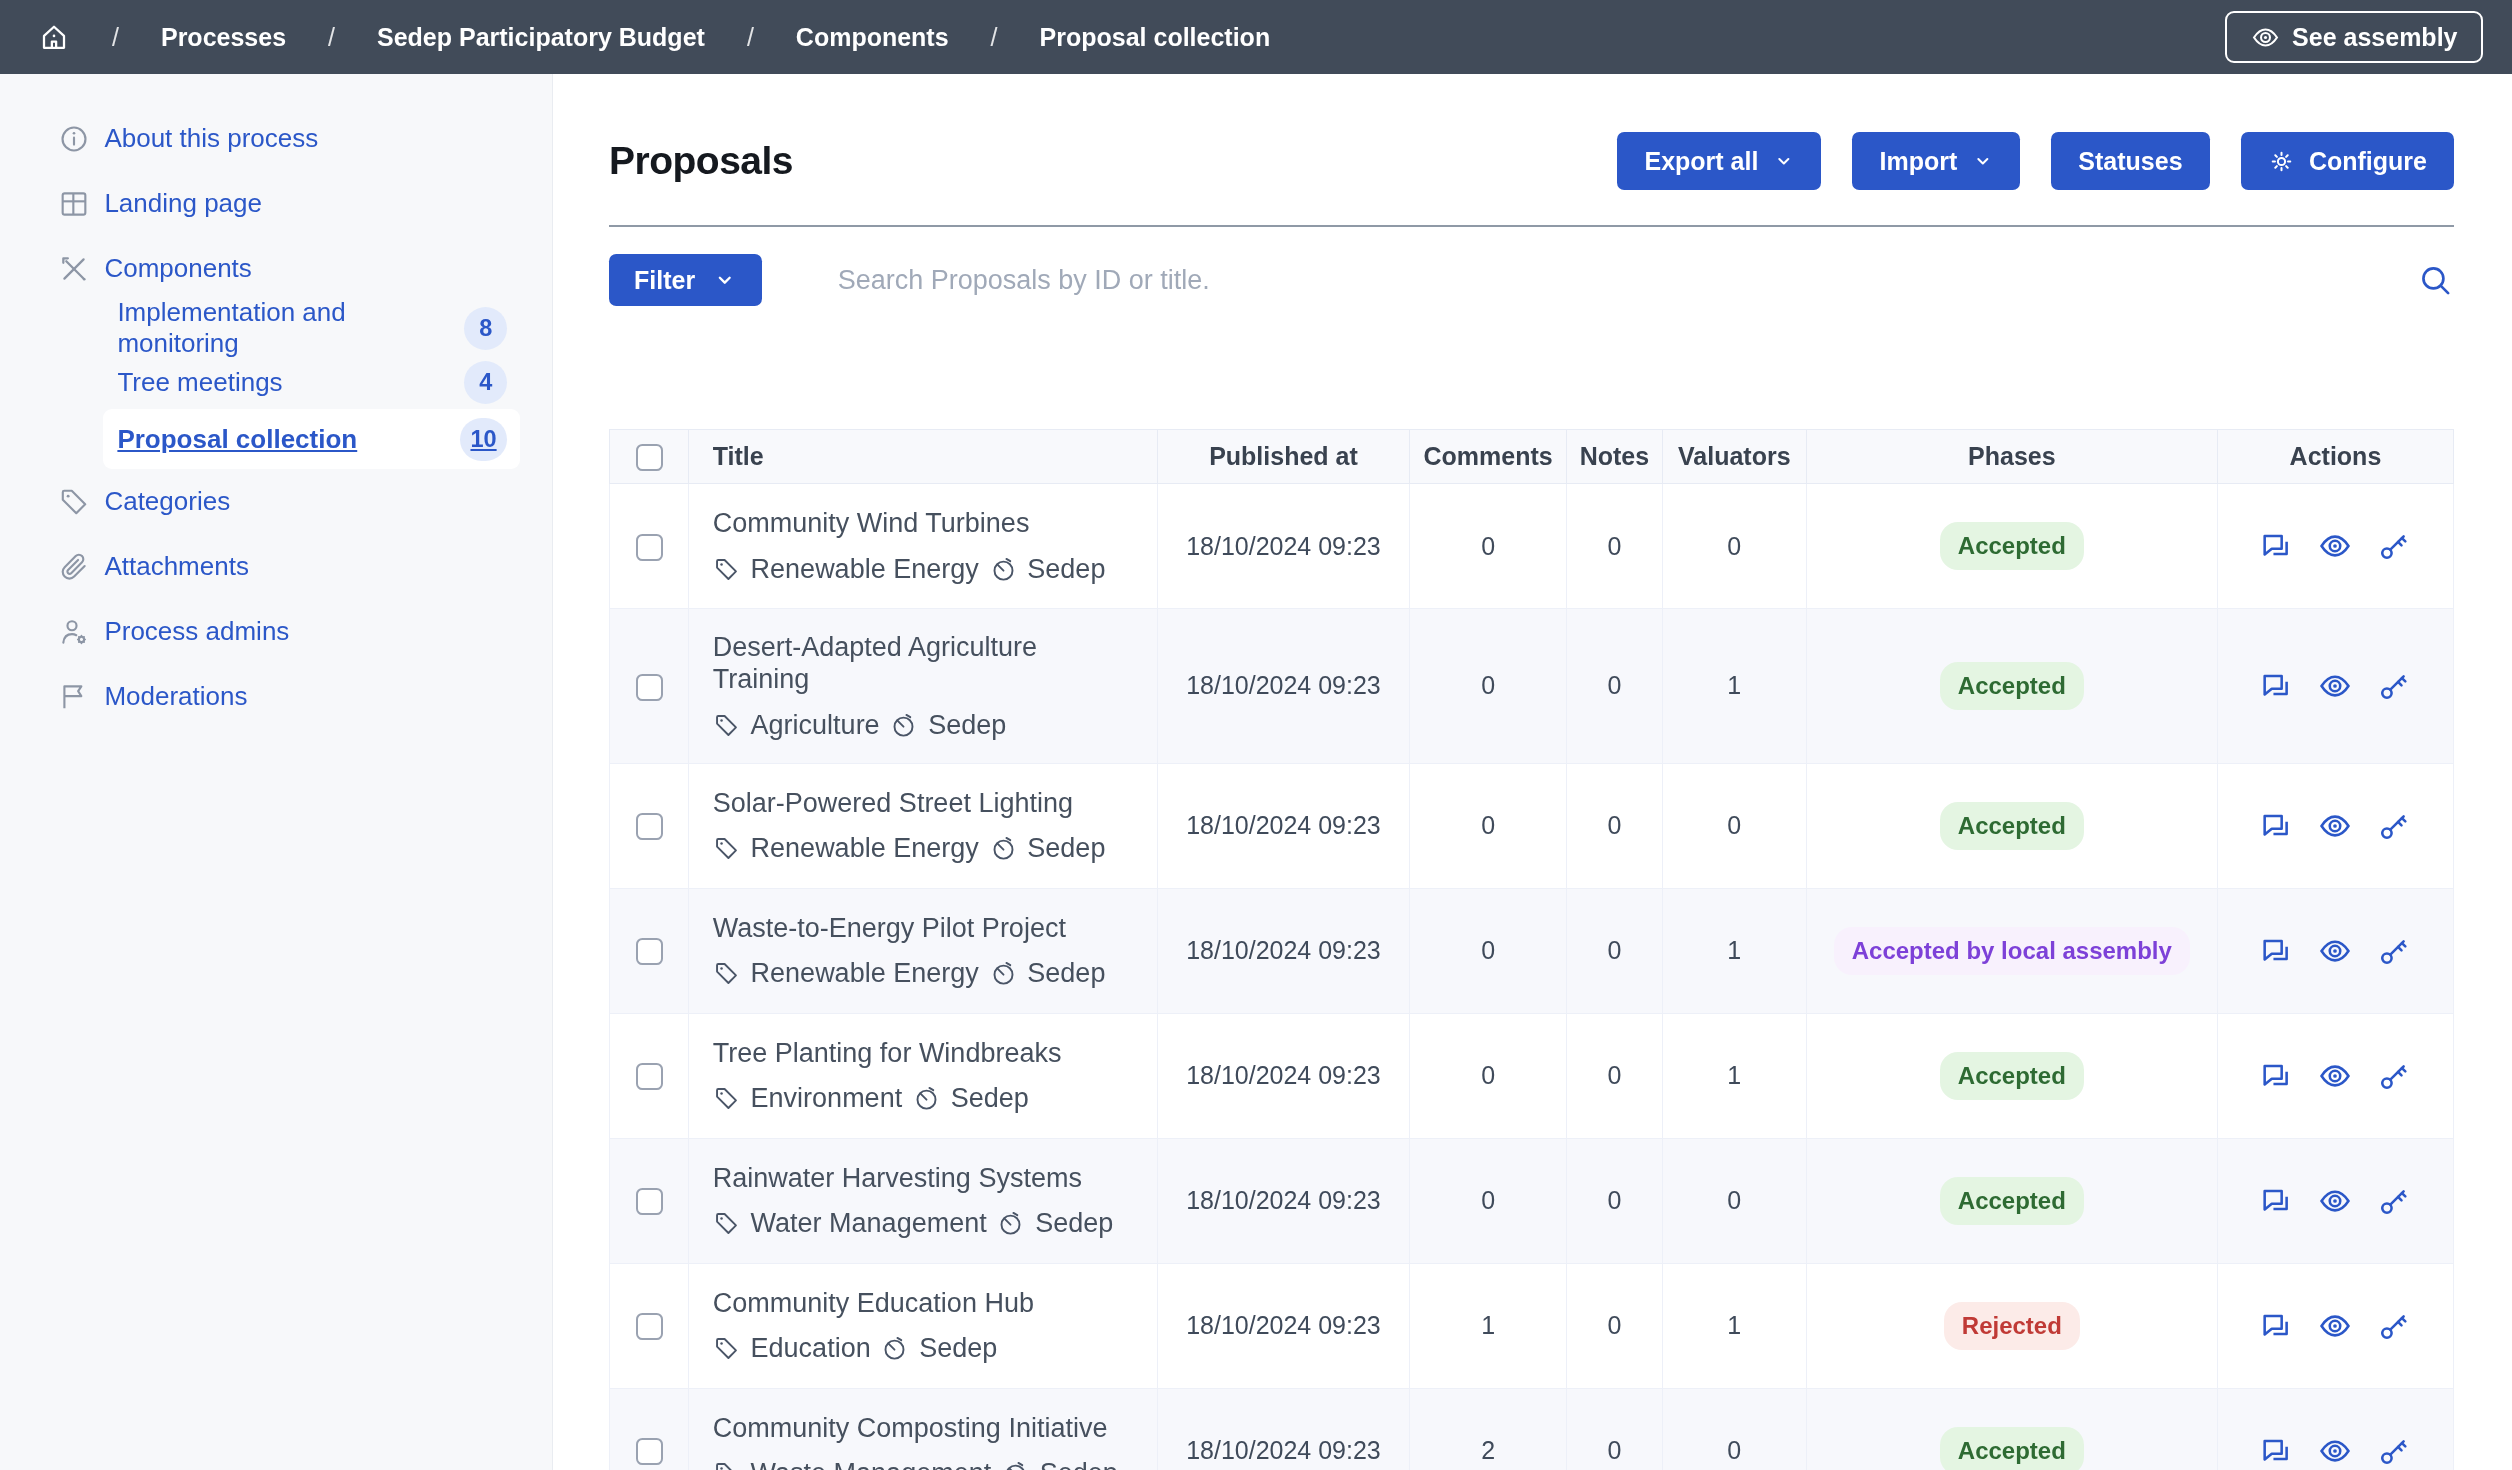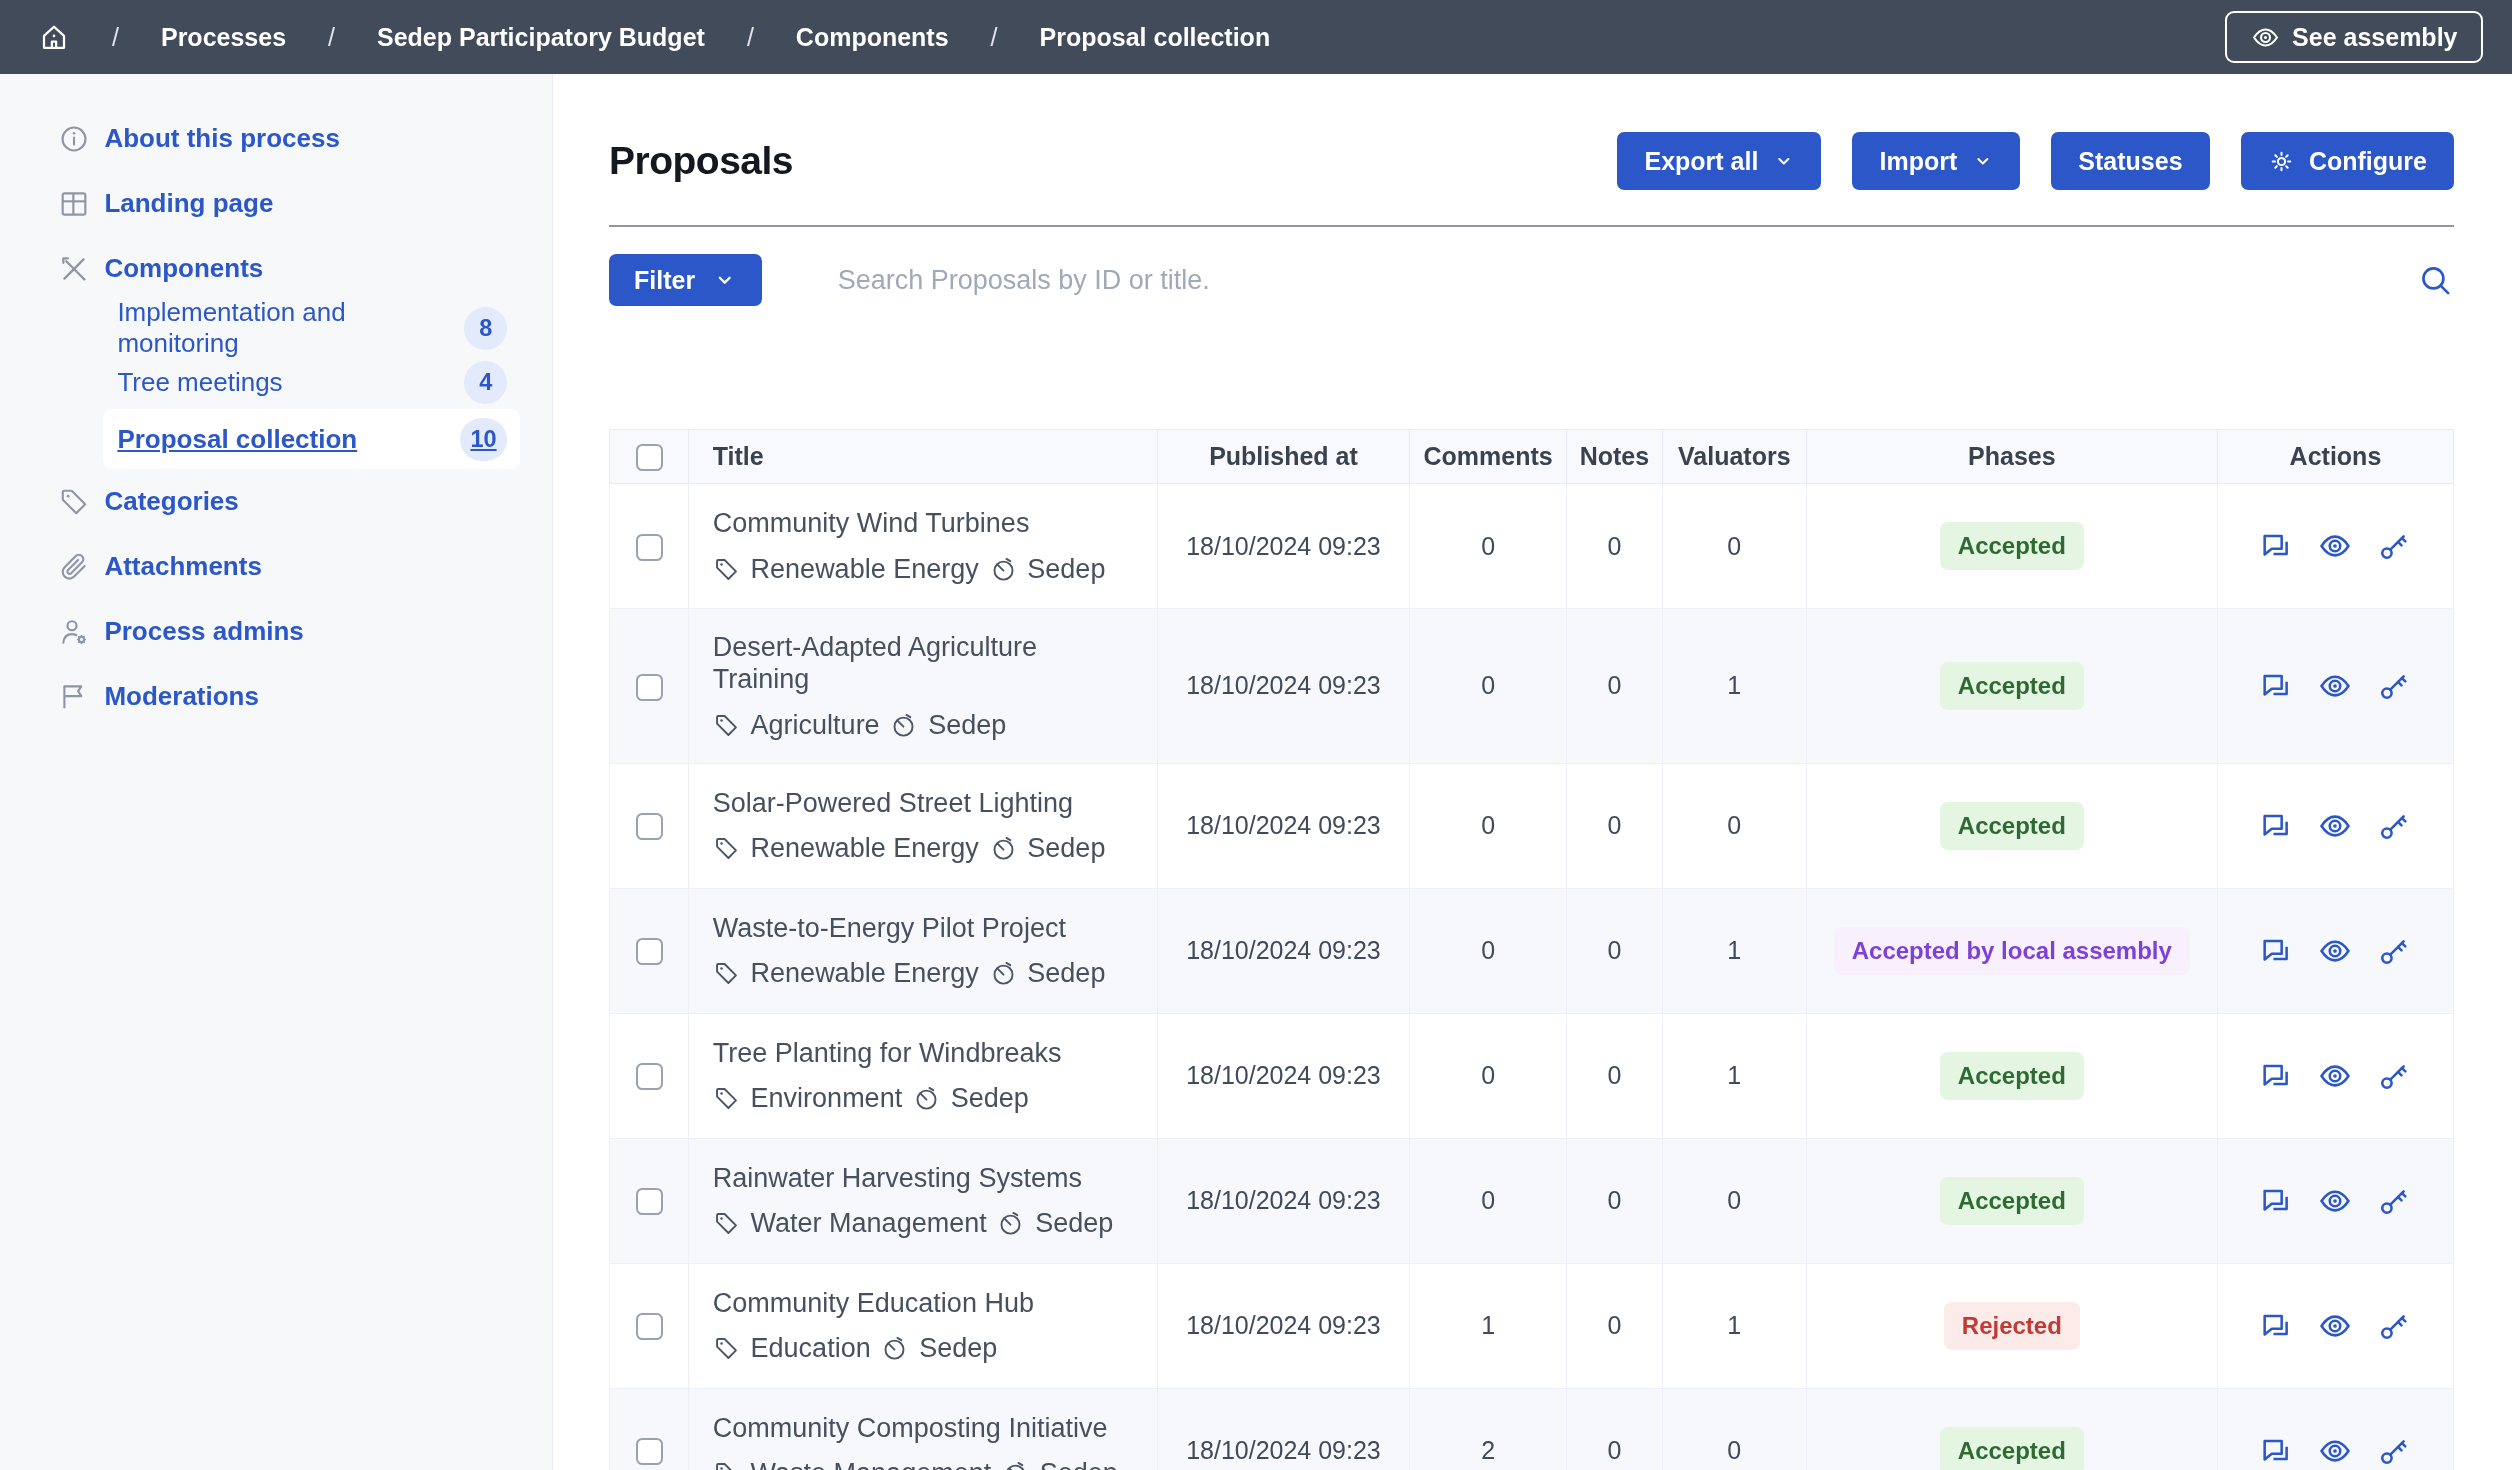--- a/index.html
+++ b/index.html
@@ -31,21 +31,21 @@
   .layout { display:flex; height:1397px; }
   .sidebar {
     width:553px; flex:0 0 553px; background:#f7f8fa;
     border-right:0.9px solid #e9ecf1; padding-top:32px;
   }
   .nav-item {
     display:flex; align-items:center; gap:14.4px; height:65px;
     padding:0 21.7px 0 58px; font-size:26px; color:#2b57c8; cursor:pointer;
   }
   .nav-item .nicon { color:#8d96a5; flex:0 0 32px; }
-  .nav-item .nlabel { color:#2b57c8;font-weight:bold; }
+  .nav-item .nlabel { color:#2b57c8; }
   .sub-item {
     margin:0 32px 0 103px; height:54px; padding:0 12.6px 0 14.4px;
     display:flex; align-items:center; justify-content:space-between;
     font-size:26px; color:#2b57c8; cursor:pointer;
   }
   .sub-item.active {
     background:#ffffff; border-radius:9px; height:60px; font-weight:700;
   }
   .sub-item.active .slabel { text-decoration:underline; }
   .sub-item.active .count-badge { text-decoration:underline; }
@@ -96,21 +96,21 @@
     margin-top:14.4px; display:flex; align-items:center; gap:10.8px;
     font-size:27px; color:#46505e;
   }
   .row-tags .ticon { color:#4a5567; flex:0 0 27px; }
   .cbx {
     appearance:none; -webkit-appearance:none; width:27px; height:27px;
     border:2.7px solid #9aa2b1; border-radius:6.3px; background:#fff; margin:0;
     cursor:pointer; display:inline-block; vertical-align:middle;
   }
   .status-pill {
-    display:inline-block; padding:10px 18px; border-radius:8px;
+    display:inline-block; padding:10px 18px; border-radius:18px;
     font-size:24px; font-weight:700; white-space:nowrap;
   }
   .status-accepted { color:#2e6b33; background:#e4f5e2; }
   .status-accepted-assembly { color:#7d41d8; background:#f8f1fd; }
   .status-rejected { color:#c03a36; background:#fcebe8; }
   .actions { display:flex; justify-content:center; align-items:center; gap:25px; color:#2b57c8; }
   .action-btn { background:none; border:none; padding:0; color:#2b57c8; cursor:pointer; }
 </style>
 </head>
 <body>

